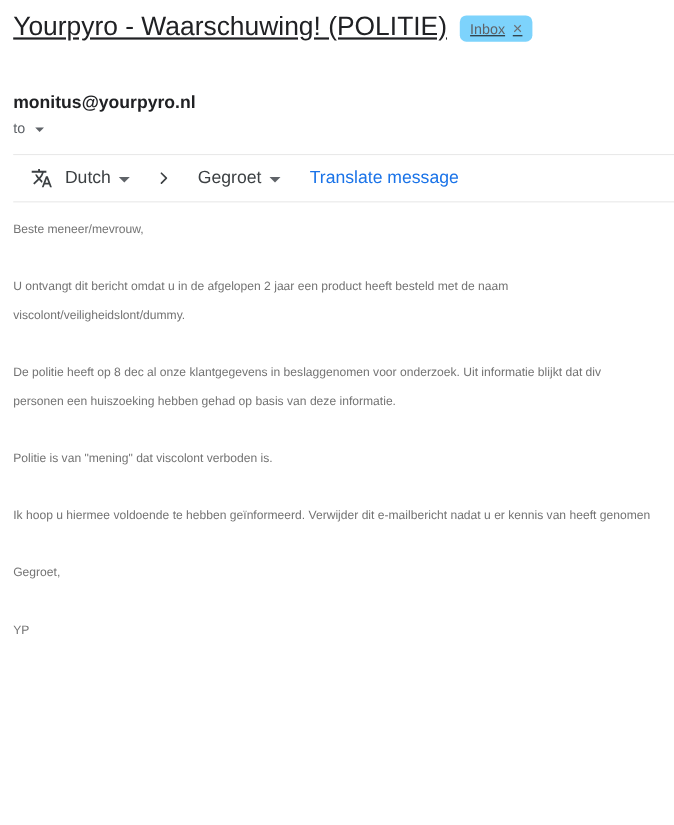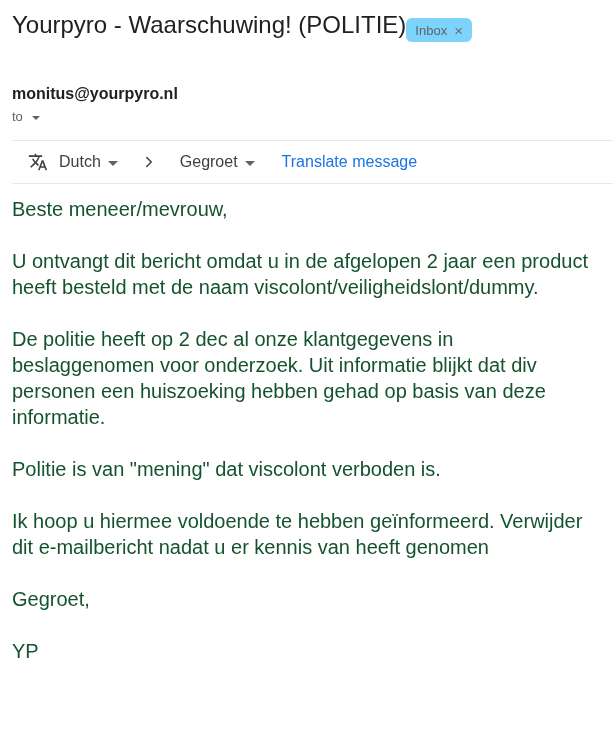--- a/index.html
+++ b/index.html
@@ -8,23 +8,24 @@
     width: 613px; height: 750px;
     background: #ffffff;
     font-family: "Liberation Sans", "DejaVu Sans", sans-serif;
     color: #202124;
     overflow: hidden;
   }
 
   
   .subject-row {
     display: flex;
-    align-items: flex-end;
+    align-items: center;
     margin: 8px 12px 0 12px;
-    gap: 0;
+    gap: 12px;
+    text-decoration: underline;
   }
   .subject {
     font-size: 24px;
     line-height: 34px;
     font-weight: 400;
     color: #202124;
     white-space: nowrap;
   }
   .label-chip {
     display: inline-flex;
@@ -105,23 +106,23 @@
     font-size: 16px;
     color: #1a73e8;
     text-decoration: none;
     cursor: pointer;
   }
 
   
   .email-body {
     margin: 12px 12px 0 12px;
     width: 580px;
-    font-size: 20px;
+    font-size: 11px;
     line-height: 26px;
-    color: #14532d;
+    color: #737373;
   }
   .email-body p {
     margin: 0 0 26px 0;
   }
 </style>
 </head>
 <body>
 
 <div class="subject-row">
   <span class="subject">Yourpyro - Waarschuwing! (POLITIE)</span>
@@ -156,18 +157,18 @@
   <span class="lang-dropdown">
     <span>Gegroet</span>
     <span class="tri-down"></span>
   </span>
   <a class="translate-link">Translate message</a>
 </div>
 
 <div class="email-body">
     <p>Beste meneer/mevrouw,</p>
     <p>U ontvangt dit bericht omdat u in de afgelopen 2 jaar een product heeft besteld met de naam viscolont/veiligheidslont/dummy.</p>
-    <p>De politie heeft op 2 dec al onze klantgegevens in beslaggenomen voor onderzoek. Uit informatie blijkt dat div personen een huiszoeking hebben gehad op basis van deze informatie.</p>
+    <p>De politie heeft op 8 dec al onze klantgegevens in beslaggenomen voor onderzoek. Uit informatie blijkt dat div personen een huiszoeking hebben gehad op basis van deze informatie.</p>
     <p>Politie is van "mening" dat viscolont verboden is.</p>
     <p>Ik hoop u hiermee voldoende te hebben geïnformeerd. Verwijder dit e-mailbericht nadat u er kennis van heeft genomen</p>
     <p>Gegroet,</p>
     <p>YP</p>
   </div>
 
 </body></html>

